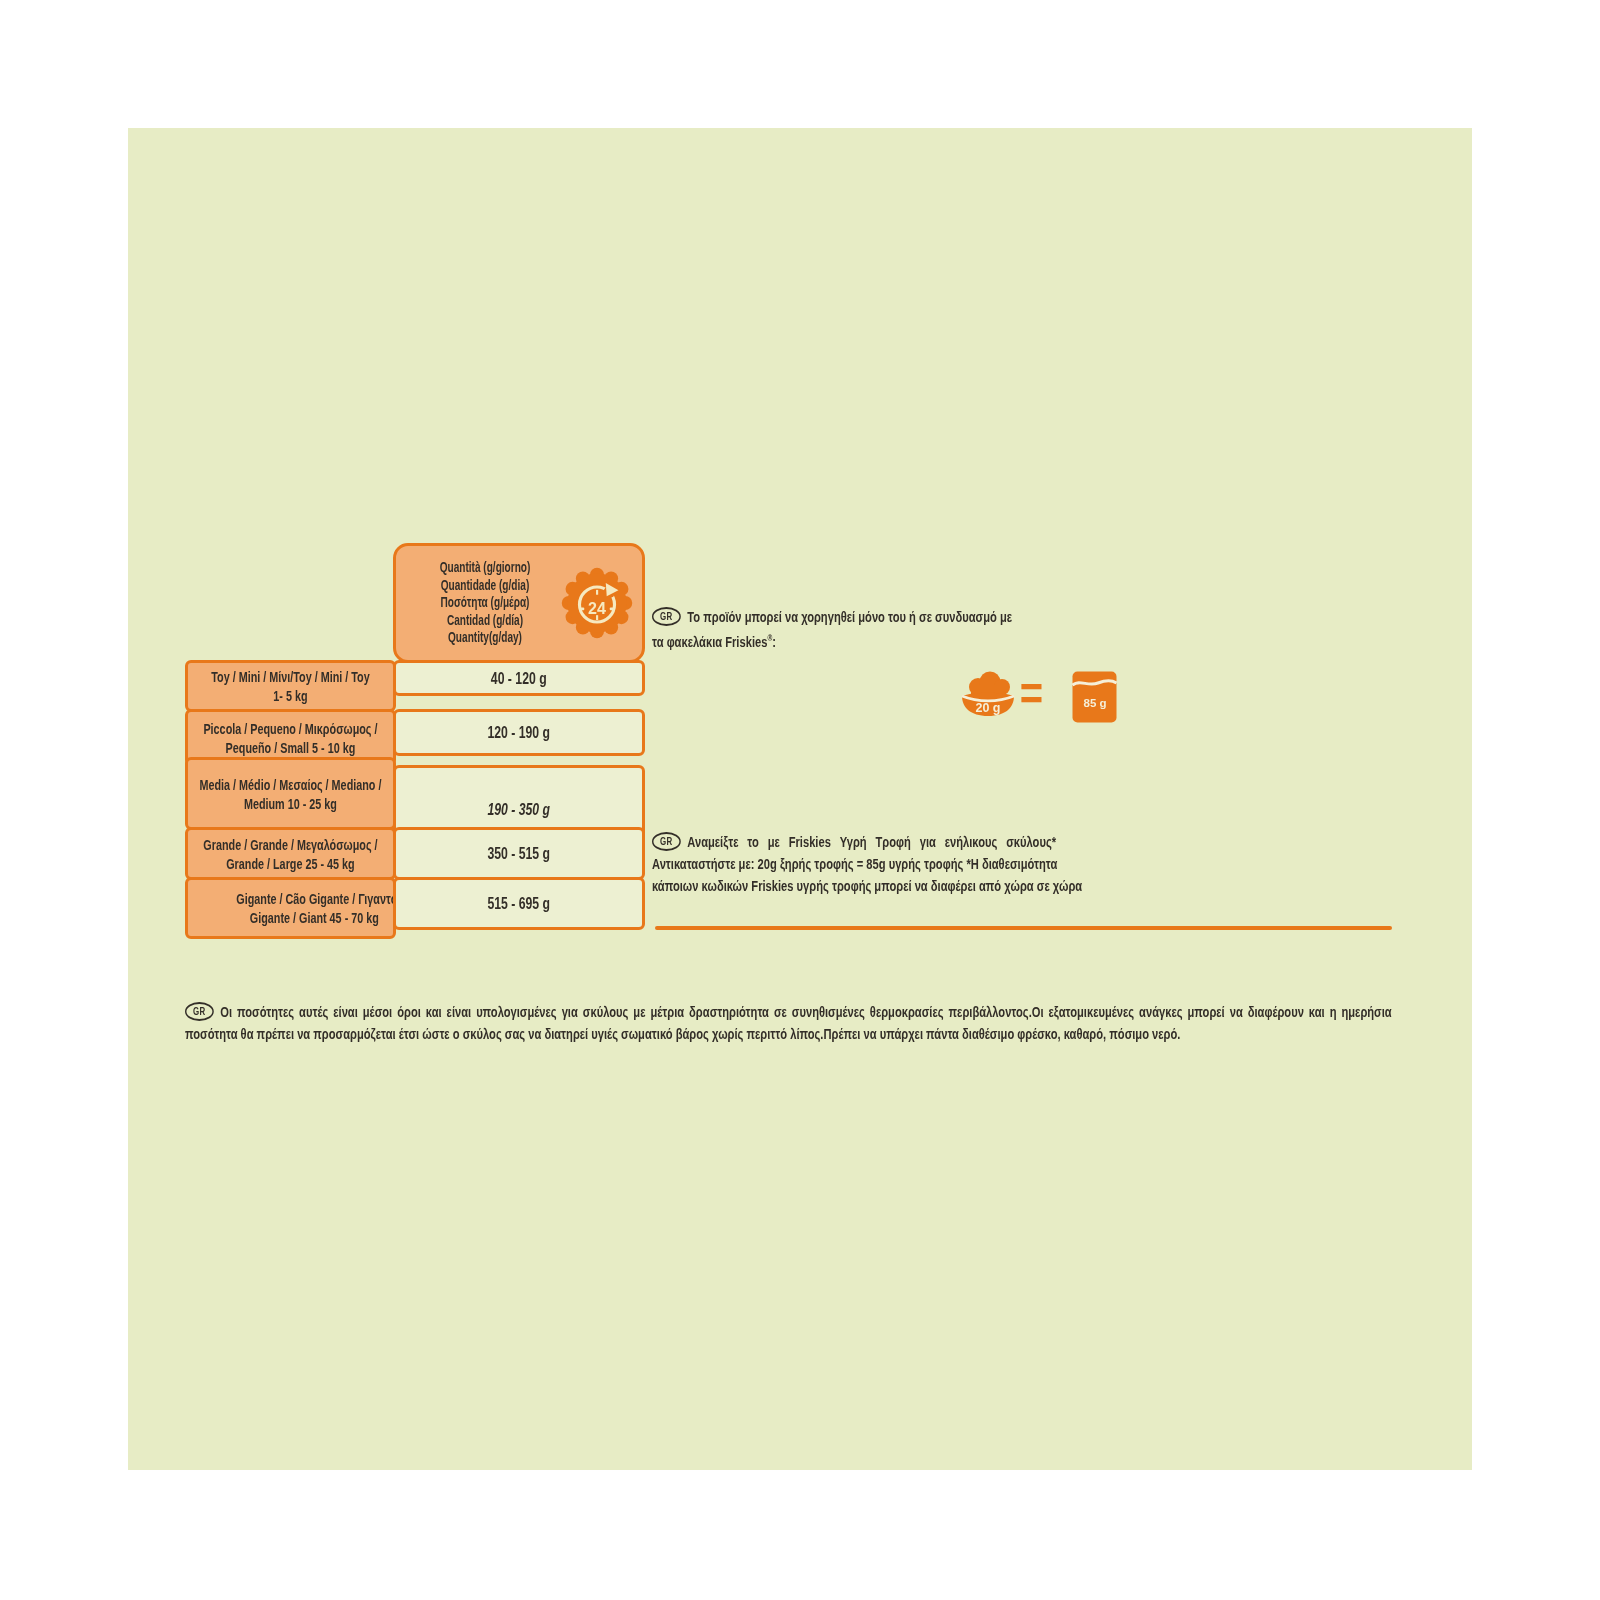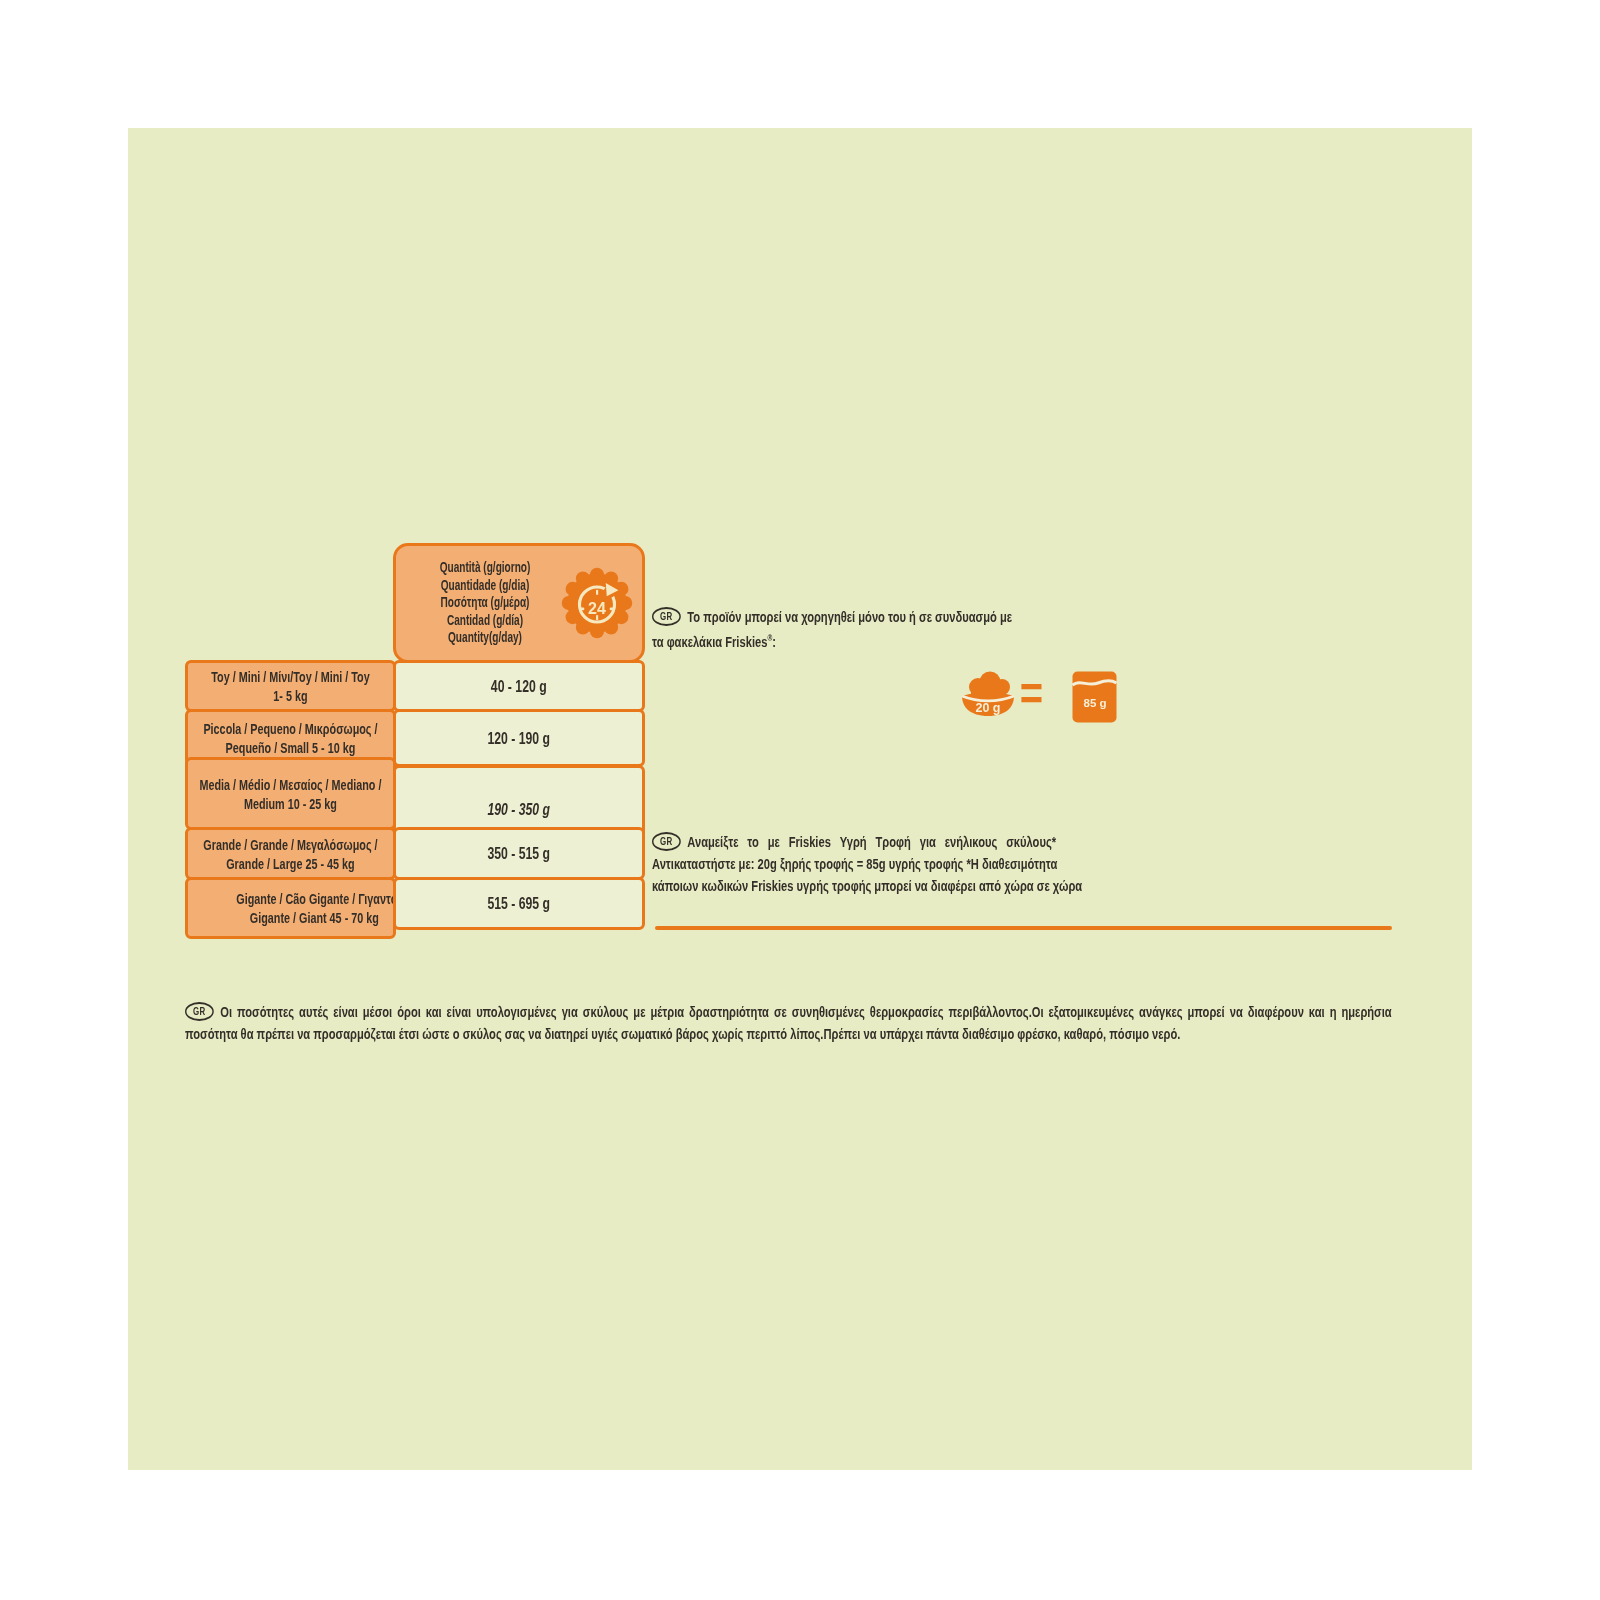--- a/index.html
+++ b/index.html
@@ -82,31 +82,31 @@
         <text x="38" y="49.5" text-anchor="middle" font-size="16.5" font-weight="bold" fill="#f6e9c0">24</text>
       </svg>
     </div>
 
     <div class="cell label-cell" style="top:660px;height:52px;">
       <div class="ctext">
           <div>Toy / Mini / Μίνι/Toy / Mini / Toy</div>
       <div>1- 5 kg</div>
         </div>
     </div>
-    <div class="cell value-cell" style="top:660px;height:52px;">
+    <div class="cell value-cell" style="top:660px;height:36px;">
       <div class="ctext vtext">40 - 120 g</div>
     </div>
 
     <div class="cell label-cell" style="top:709px;height:57px;">
       <div class="ctext">
           <div>Piccola / Pequeno / Μικρόσωμος /</div>
       <div>Pequeño / Small 5 - 10 kg</div>
         </div>
     </div>
-    <div class="cell value-cell" style="top:709px;height:58px;">
+    <div class="cell value-cell" style="top:709px;height:47px;">
       <div class="ctext vtext">120 - 190 g</div>
     </div>
 
     <div class="cell label-cell" style="top:757px;height:73px;">
       <div class="ctext">
           <div>Media / Médio / Μεσαίος / Mediano /</div>
       <div>Medium 10 - 25 kg</div>
         </div>
     </div>
     <div class="cell value-cell" style="top:765px;height:89px;font-style:italic;">

